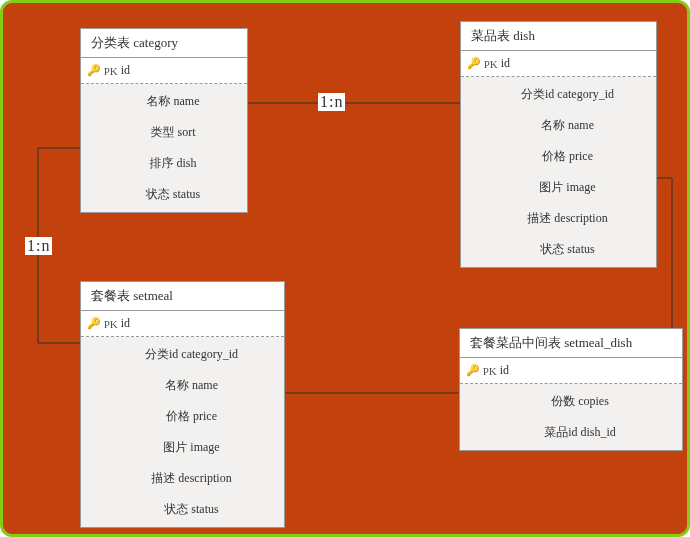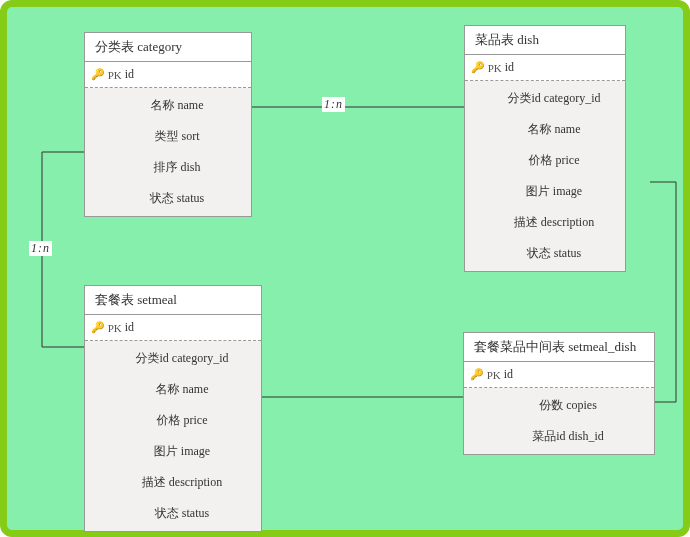--- a/index.html
+++ b/index.html
@@ -7,23 +7,23 @@
     margin: 0;
     font-family: "Microsoft YaHei", "SimSun", serif;
     font-size: 13px;
     color: #333;
     background: #fff;
   }
   .canvas {
     position: relative;
     width: 690px;
     height: 537px;
-    border: 7px solid #84cc16;
+    border: 3px solid #84cc16;
     border-radius: 12px;
-    background: #86efac;
+    background: #c2410c;
   }
   .entity {
     position: absolute;
     border: 1px solid #999;
     background: #fff;
   }
   .entity-title {
     padding: 5px 10px;
     font-size: 13px;
     border-bottom: 1px solid #999;
@@ -61,25 +61,24 @@
     width: 690px; height: 537px;
     pointer-events: none;
   }
   svg.connectors line, svg.connectors path {
     stroke: #333;
     stroke-width: 1;
     fill: none;
   }
   .cardinality {
     position: absolute;
-    font-size: 12px;
+    font-size: 16px;
     background: #fff;
     padding: 0 2px;
     letter-spacing: 1px;
-    font-style: italic;
   }
 </style>
 </head>
 <body>
 
 <div class="canvas">
 
   <svg class="connectors">
 
     <line x1="245" y1="100" x2="457" y2="100"></line>
@@ -99,55 +98,55 @@
       <span>id</span>
     </div>
     <div class="entity-body">
       <div class="entity-row">名称 name</div>
       <div class="entity-row">类型 sort</div>
       <div class="entity-row">排序 dish</div>
       <div class="entity-row">状态 status</div>
     </div>
   </div>
 
-  <div class="entity" style="left:457px; top:18px; width:162px;">
+  <div class="entity" style="left:457px; top:18px; width:197px;">
     <div class="entity-title">菜品表 dish</div>
     <div class="entity-pk">
       <span class="key">🔑</span>
       <span class="pk-label">PK</span>
       <span>id</span>
     </div>
     <div class="entity-body">
       <div class="entity-row">分类id category_id</div>
       <div class="entity-row">名称 name</div>
       <div class="entity-row">价格 price</div>
       <div class="entity-row">图片 image</div>
       <div class="entity-row">描述 description</div>
       <div class="entity-row">状态 status</div>
     </div>
   </div>
 
-  <div class="entity" style="left:77px; top:278px; width:178px;">
+  <div class="entity" style="left:77px; top:278px; width:205px;">
     <div class="entity-title">套餐表 setmeal</div>
     <div class="entity-pk">
       <span class="key">🔑</span>
       <span class="pk-label">PK</span>
       <span>id</span>
     </div>
     <div class="entity-body">
       <div class="entity-row">分类id category_id</div>
       <div class="entity-row">名称 name</div>
       <div class="entity-row">价格 price</div>
       <div class="entity-row">图片 image</div>
       <div class="entity-row">描述 description</div>
       <div class="entity-row">状态 status</div>
     </div>
   </div>
 
-  <div class="entity" style="left:456px; top:325px; width:192px;">
+  <div class="entity" style="left:456px; top:325px; width:224px;">
     <div class="entity-title">套餐菜品中间表 setmeal_dish</div>
     <div class="entity-pk">
       <span class="key">🔑</span>
       <span class="pk-label">PK</span>
       <span>id</span>
     </div>
     <div class="entity-body">
       <div class="entity-row">份数 copies</div>
       <div class="entity-row">菜品id dish_id</div>
     </div>

